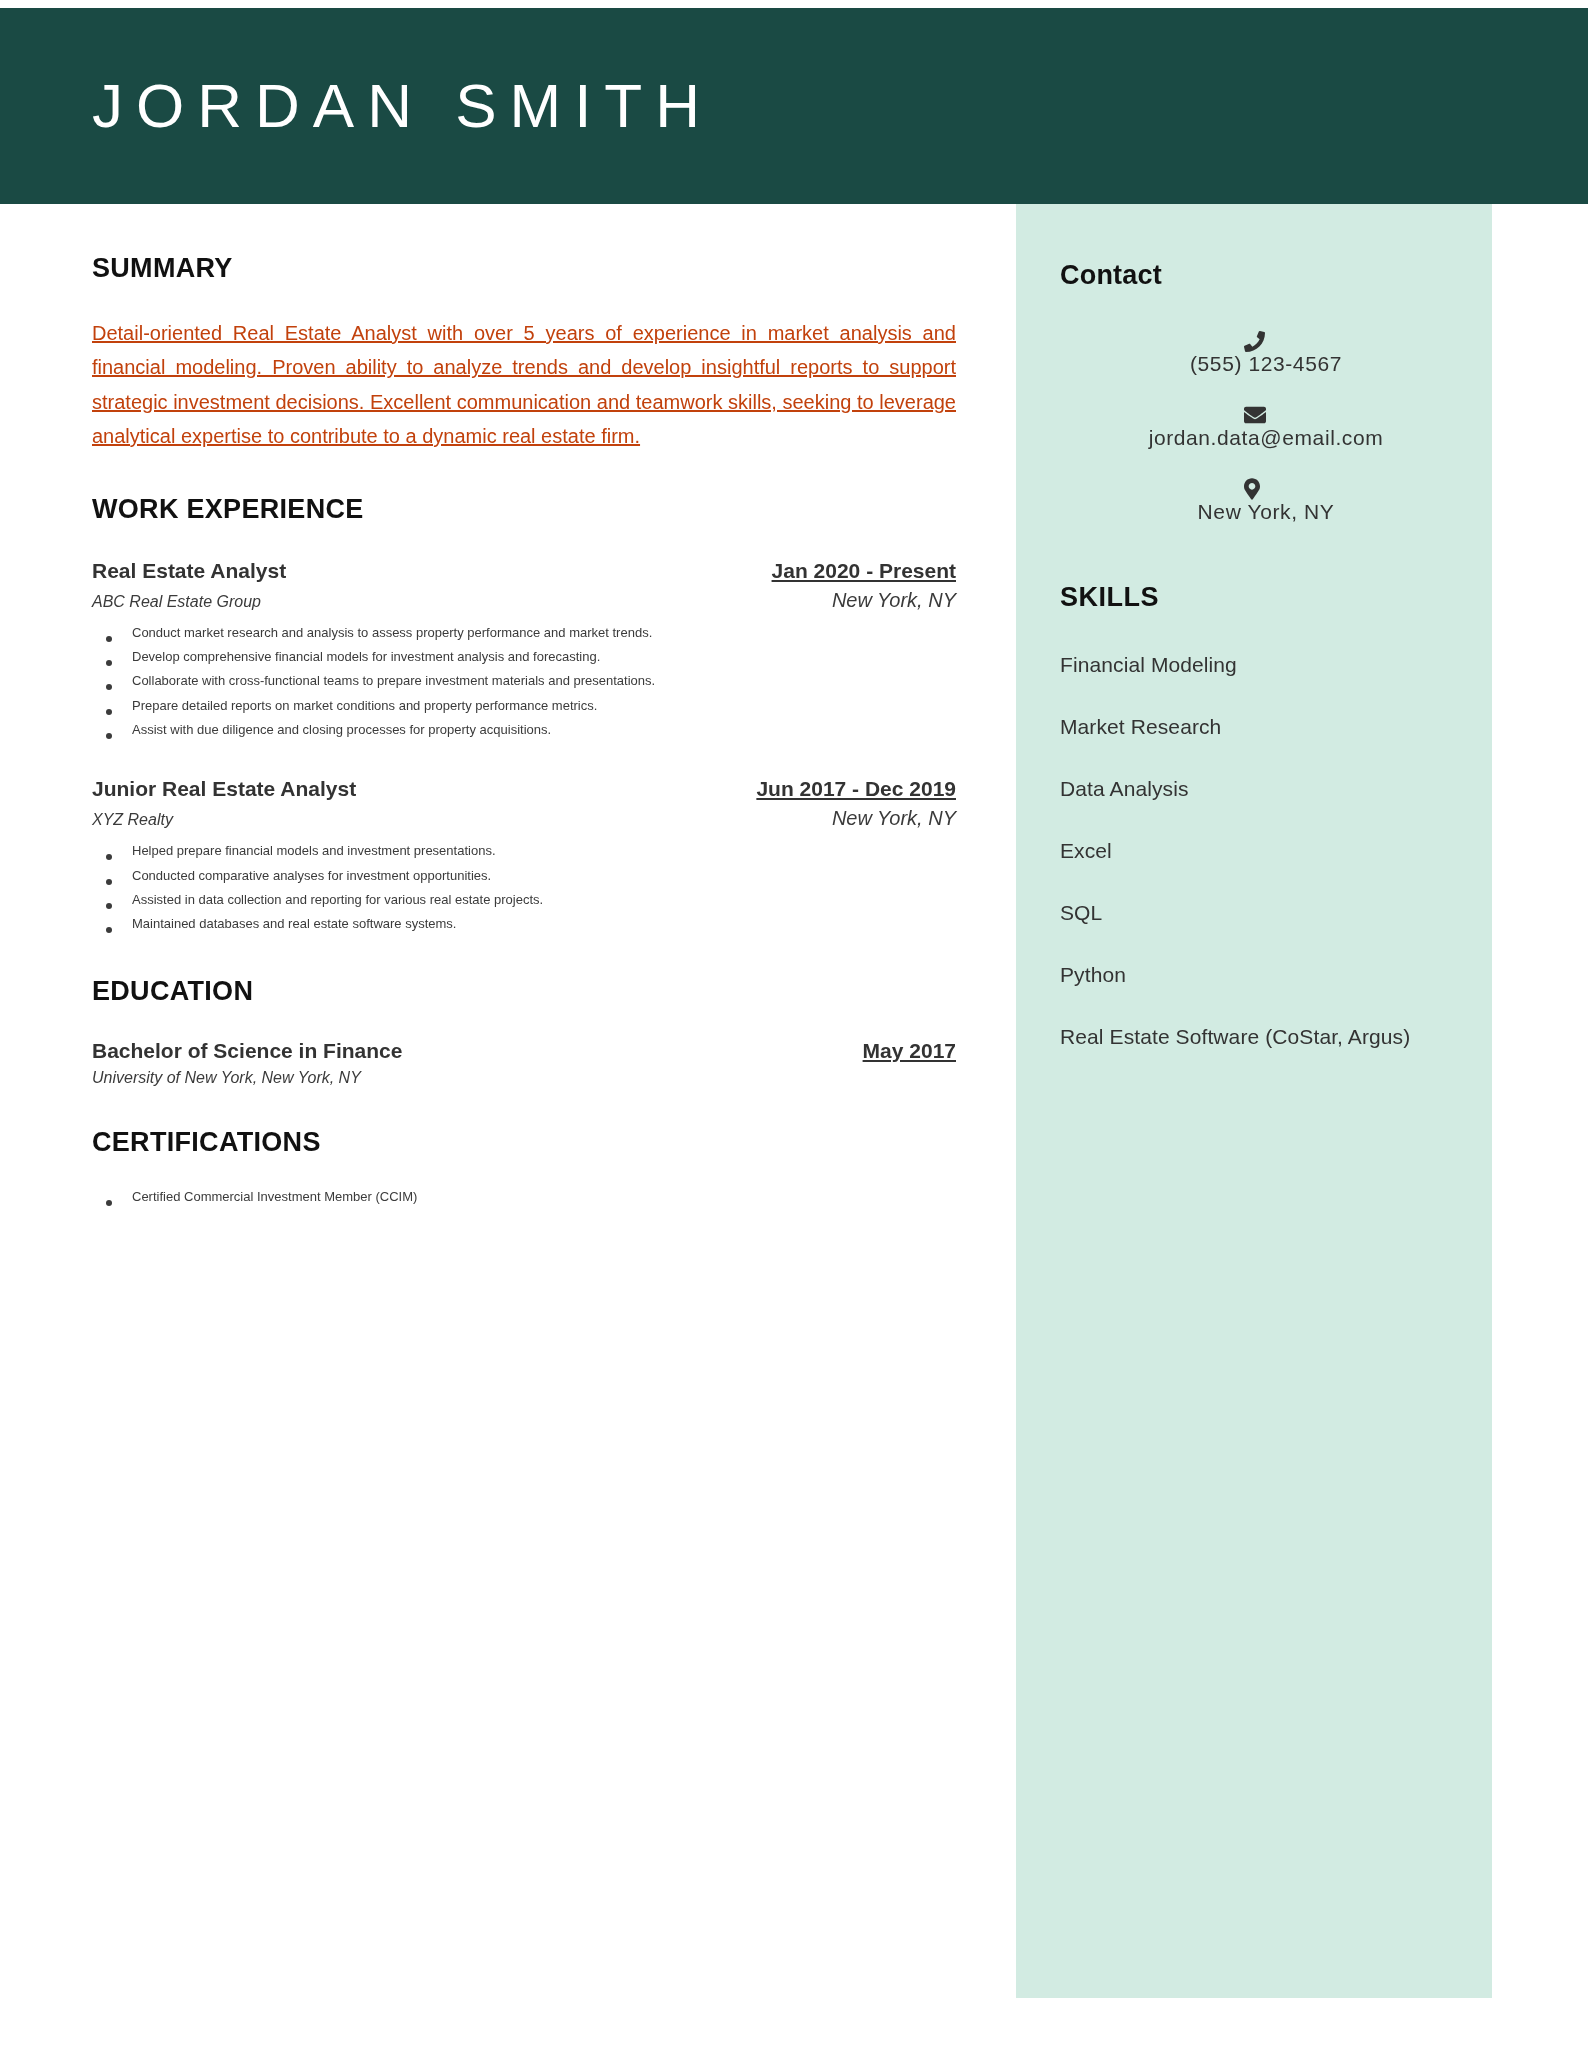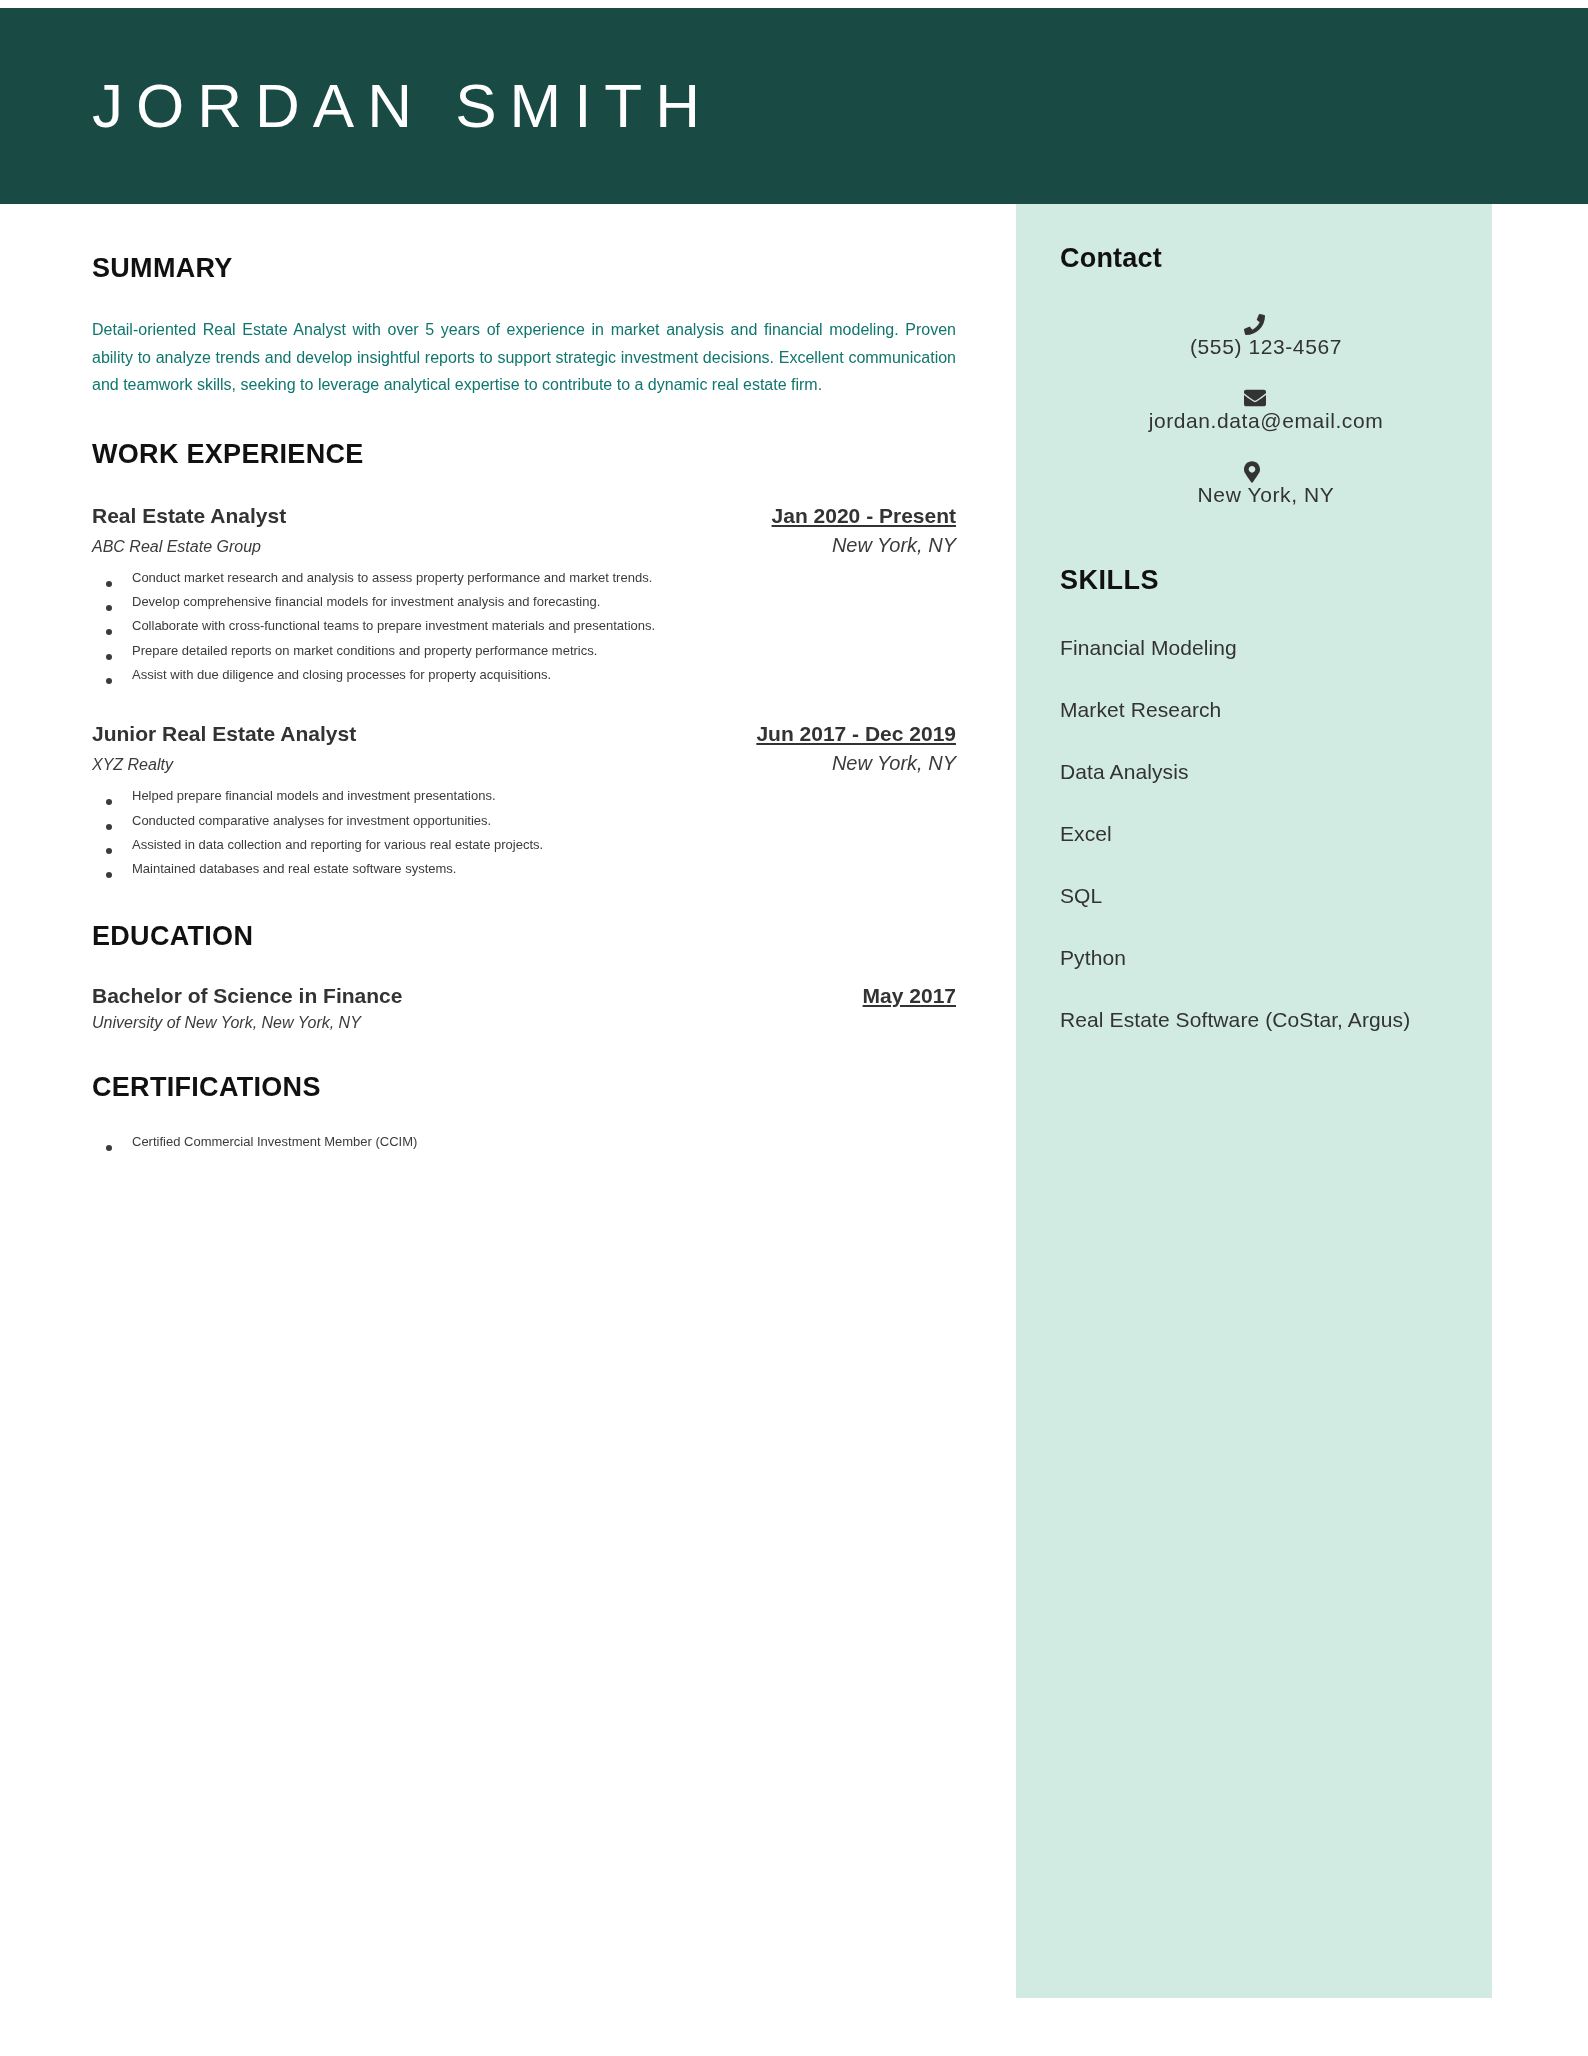--- a/index.html
+++ b/index.html
@@ -46,21 +46,21 @@
 
   
   .sidebar {
     position: absolute;
     left: 1016px;
     top: 196px;
     width: 476px;
     height: 1794px;
     background: #d2ebe2;
     box-sizing: border-box;
-    padding: 39px 30px 0 44px;
+    padding: 56px 30px 0 44px;
   }
   .sidebar-heading {
     font-size: 27px;
     font-weight: bold;
     color: #111111;
     margin: 0 0 40px 0;
     letter-spacing: 0.2px;
   }
   .sidebar-heading.upper {
     letter-spacing: 0.5px;
@@ -119,25 +119,26 @@
     margin-bottom: 0;
   }
   .section-title {
     font-size: 27px;
     font-weight: bold;
     color: #111111;
     letter-spacing: 0.3px;
     margin: 0;
   }
   .summary-text {
-    font-size: 16px;
+    font-size: 20px;
     line-height: 1.72;
-    color: #0f766e;
+    color: #c2410c;
     text-align: justify;
     margin: 0;
+    text-decoration: underline;
   }
   .entry {
     margin: 0;
   }
   .entry-row {
     display: flex;
     justify-content: space-between;
     align-items: baseline;
     width: 100%;
     gap: 39px;

